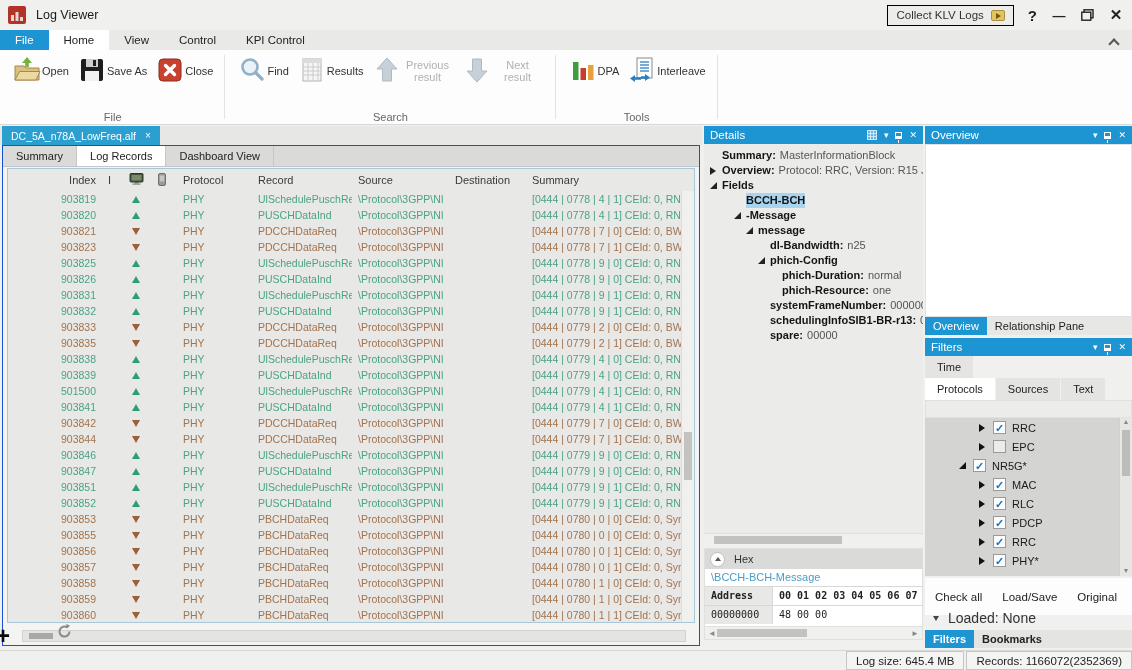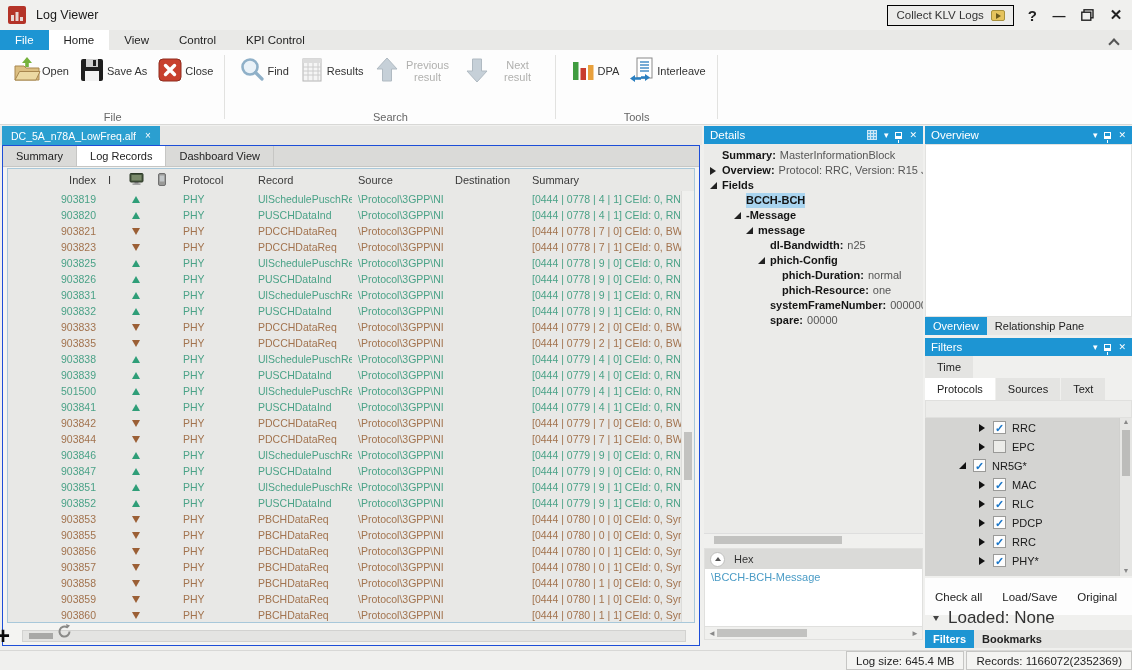--- a/index.html
+++ b/index.html
@@ -123,21 +123,21 @@
   .fblank { height:18px; background:#ececea; border:1px solid #e0e0de; }
   .ftree { position:absolute; top:80px; left:0; right:0; height:158px; background:#d4d4d2; overflow:hidden; }
   .frow { display:flex; height:19px; align-items:center; font-size:11px; color:#1a1a1a; }
   .frow .exp.collapsed i { border-left-color:#111; }
   .frow .exp.expanded i { border-bottom-color:#111; }
   .cb { flex:none; width:13px; height:13px; background:#fdfdfd; border:1px solid #9a9a98; margin:0 6px 0 2px; font-size:11px; line-height:12px; text-align:center; color:#1976c8; font-weight:bold; }
   .cb.un { background:#ecece9; }
   .ftree-vscroll { position:absolute; top:0; right:0; bottom:0; width:13px; background:#e6e6e4; border-left:1px solid #d0d0ce; font-size:7px; color:#888; text-align:center; }
   .ftree-vthumb { position:absolute; left:2px; right:2px; top:12px; height:46px; background:#bcbcba; }
   .fbuttons { position:absolute; top:240px; left:0; right:0; height:37px; background:#fdfdfd; display:flex; align-items:center; gap:20px; padding:0 10px; font-size:11.5px; color:#222; }
-  .floaded { position:absolute; top:272px; left:0; right:0; height:16px; display:flex; align-items:center; font-size:17px; color:#333; padding-left:8px; gap:9px; }
+  .floaded { position:absolute; top:272px; left:0; right:0; height:16px; display:flex; align-items:center; font-size:14px; color:#333; padding-left:8px; gap:9px; }
   .floaded i { width:0; height:0; border-left:3.5px solid transparent; border-right:3.5px solid transparent; border-top:5px solid #444; }
   .fbottomtabs { position:absolute; top:292px; left:0; right:0; height:18px; display:flex; font-size:11px; background:#e4e4e2; }
   .fbtab { padding:0 8px; line-height:18px; color:#222; font-weight:bold; }
   .fbtab.active { background:#1d95d3; color:#fff; }
 
   
   .statusbar { position:absolute; bottom:0; left:0; right:0; height:20px; background:#f0f0ee; border-top:1px solid #d8d8d6; display:flex; justify-content:flex-end; }
   .sseg { border:1px solid #c6c6c4; margin-left:2px; padding:0 9px; display:flex; align-items:center; font-size:11.5px; color:#222; background:#f4f4f2; }
 </style>
 </head>
@@ -664,37 +664,51 @@
         </div>
         <div class="dline" style="padding-left: 78px;">
           <span class="dlabel">phich-Resource:</span>
           <span class="dvalue">one</span>
         </div>
         <div class="dline" style="padding-left: 66px;">
           <span class="dlabel">systemFrameNumber:</span>
           <span class="dvalue">00000000</span>
         </div>
         <div class="dline" style="padding-left: 66px;">
+          <span class="dlabel">schedulingInfoSIB1-BR-r13:</span>
+          <span class="dvalue">0</span>
+        </div>
+        <div class="dline" style="padding-left: 66px;">
           <span class="dlabel">spare:</span>
           <span class="dvalue">00000</span>
         </div>
       </div>
     <div class="dhscroll">
         <div class="dhthumb"></div>
       </div>
   </div>
 
   <div class="hexp">
     <div class="hexheader">
       <span class="hexcirc">
           <i></i>
         </span>
       <span class="hexlabel">Hex</span>
     </div>
     <div class="hexpath">\BCCH-BCH-Message</div>
+    <div class="hextable">
+      <div class="hexrow">
+        <div class="hexcell-a">Address</div>
+        <div class="hexcell-b">00 01 02 03 04 05 06 07</div>
+      </div>
+      <div class="hexrow data">
+        <div class="hexcell-a">00000000</div>
+        <div class="hexcell-b">48 00 00</div>
+      </div>
+    </div>
     <div class="hexscroll">
         <span class="la">◄</span>
         <div class="hexthumb"></div>
         <span class="ra">►</span>
       </div>
   </div>
 
   <div class="overviewp">
     <div class="ptitle">
       <span>Overview</span>

